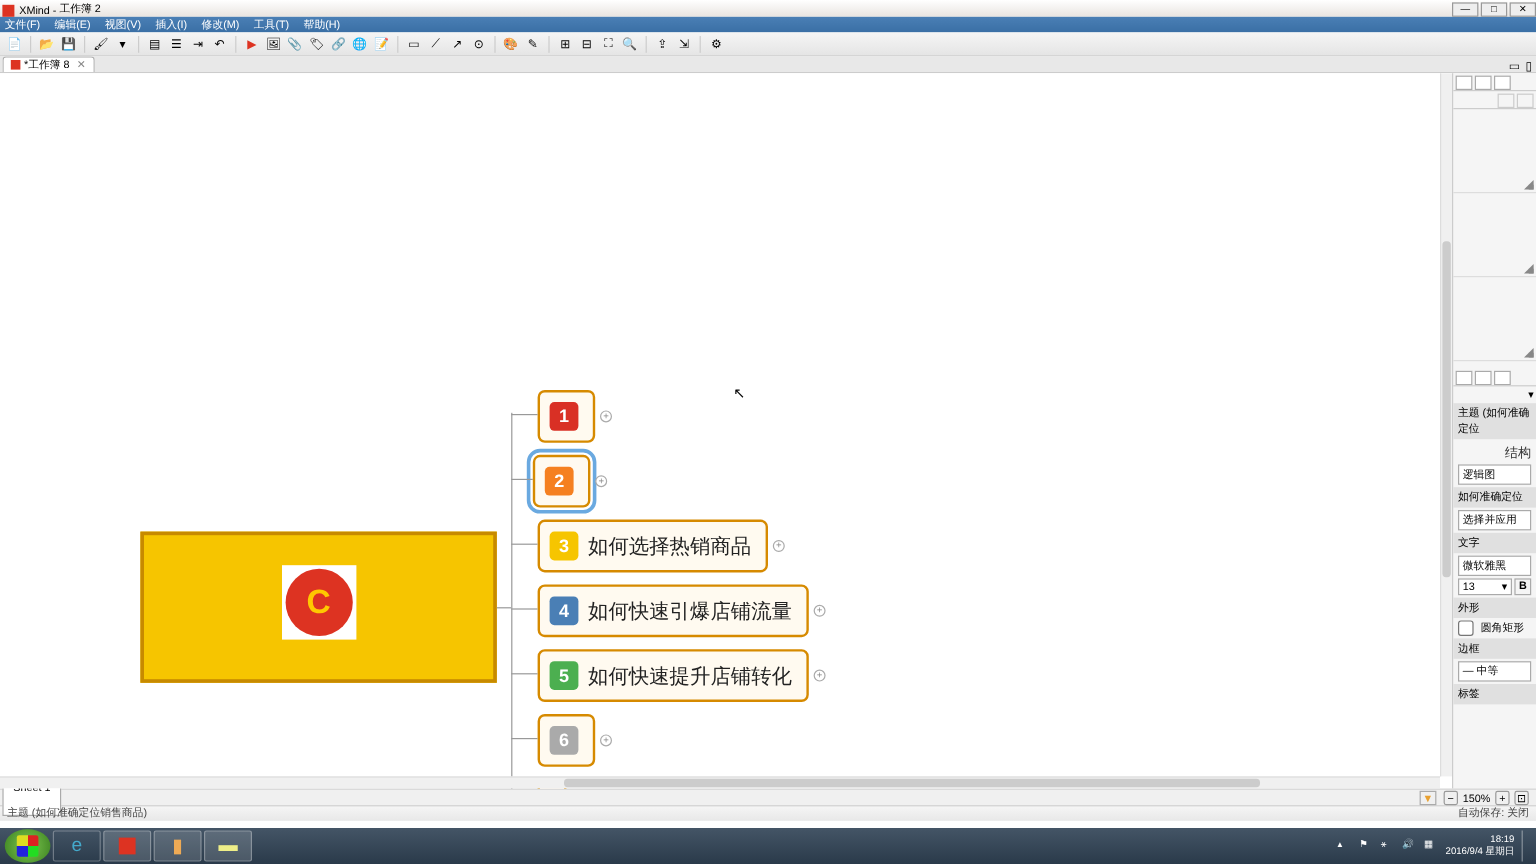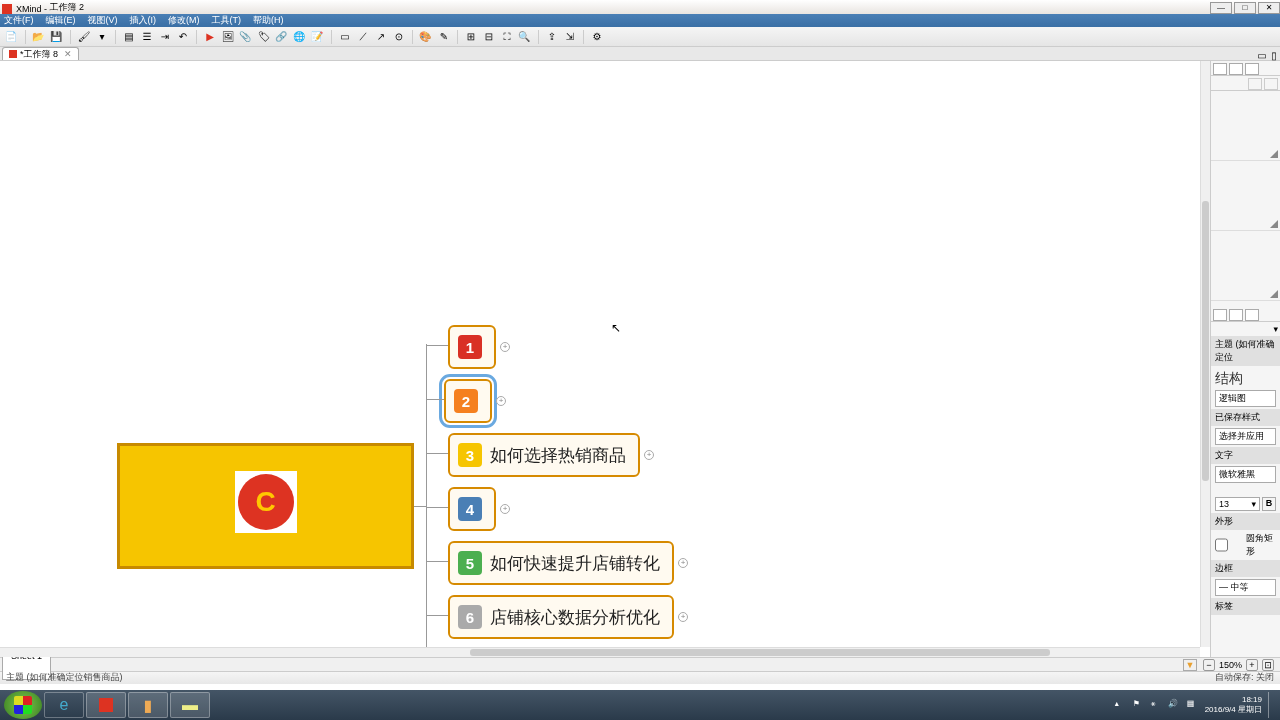--- a/index.html
+++ b/index.html
@@ -38,21 +38,21 @@
 .hscroll .thumb { position: absolute; top: 1px; bottom: 1px; left: 470px; width: 580px; background: #ccc; border-radius: 3px; }
 
 
 .rightpanel { width: 70px; background: #f5f5f5; border-left: 1px solid #ccc; font-size: 9px; overflow: hidden; }
 .rightpanel .tabs { height: 15px; display: flex; gap: 2px; padding: 2px; border-bottom: 1px solid #ccc; }
 .rightpanel .tabs div { width: 14px; height: 12px; border: 1px solid #aaa; background: #fff; cursor: pointer; }
 .rightpanel .icons { height: 15px; display: flex; gap: 2px; padding: 2px; border-bottom: 1px solid #ccc; justify-content: flex-end; }
 .rightpanel .icons div { width: 14px; height: 12px; border: 1px solid #ccc; }
 .rightpanel .section { padding: 2px 4px; }
 .rightpanel .header { background: #e0e0e0; padding: 2px 4px; font-size: 9px; }
-.rightpanel .label { font-size: 14px; color: #333; margin: 2px 0; }
+.rightpanel .label { font-size: 11px; color: #333; margin: 2px 0; text-align: right; }
 .rightpanel .dropdown { border: 1px solid #aaa; background: #fff; padding: 1px 3px; font-size: 9px; display: flex; justify-content: space-between; }
 .rightpanel .blank { height: 70px; border-bottom: 1px solid #ddd; position: relative; }
 .rightpanel .blank .corner { position: absolute; bottom: 2px; right: 2px; width: 0; height: 0; border: 4px solid transparent; border-bottom-color: #888; border-right-color: #888; }
 
 
 .sheetbar { height: 14px; background: #f0f0f0; border-top: 1px solid #ccc; display: flex; align-items: center; font-size: 9px; }
 .sheettab { background: #fff; border: 1px solid #aaa; padding: 0 8px; height: 31px; line-height: 12px; margin-left: 2px; }
 .sheetbar .spacer { flex: 1; }
 .zoomctrl { display: flex; align-items: center; gap: 4px; margin-right: 6px; font-size: 9px; }
 .zoomctrl .zbtn { width: 12px; height: 12px; border: 1px solid #999; border-radius: 2px; text-align: center; line-height: 10px; cursor: pointer; }
@@ -192,32 +192,32 @@
           </div>
           <div class="hconn" style="left: 426px; top: 338px; width: 18px;"></div>
           <div class="child-node" style="top: 372px; left: 448px;">
             <div class="num-badge n3">3</div>
             <div class="child-text">如何选择热销商品</div>
             <div class="expand-btn">+</div>
           </div>
           <div class="hconn" style="left: 426px; top: 392px; width: 22px;"></div>
           <div class="child-node" style="top: 426px; left: 448px;">
             <div class="num-badge n4">4</div>
+            <div class="child-text">如何快速引爆店铺流量</div>
             <div class="expand-btn">+</div>
           </div>
           <div class="hconn" style="left: 426px; top: 446px; width: 22px;"></div>
           <div class="child-node" style="top: 480px; left: 448px;">
             <div class="num-badge n5">5</div>
             <div class="child-text">如何快速提升店铺转化</div>
             <div class="expand-btn">+</div>
           </div>
           <div class="hconn" style="left: 426px; top: 500px; width: 22px;"></div>
           <div class="child-node" style="top: 534px; left: 448px;">
             <div class="num-badge n6">6</div>
-            <div class="child-text">店铺核心数据分析优化</div>
             <div class="expand-btn">+</div>
           </div>
           <div class="hconn" style="left: 426px; top: 554px; width: 22px;"></div>
           <div class="child-node" style="top: 587px; left: 448px;"></div>
         </div>
 
       <div class="cursor">↖</div>
     </div>
     <div class="vscroll">
         <div class="thumb"></div>
@@ -253,42 +253,42 @@
       <div></div>
     </div>
     <div style="text-align:right;padding:2px"><span>▾</span></div>
     <div class="header">主题 (如何准确定位</div>
     <div class="section">
       <div class="label">结构</div>
       <div class="dropdown">
           <span>逻辑图</span>
         </div>
     </div>
-    <div class="header">已保存样式</div>
+    <div class="header">如何准确定位</div>
     <div class="section">
       <div class="dropdown">
           <span>选择并应用</span>
         </div>
     </div>
     <div class="header">文字</div>
     <div class="section">
       <div class="dropdown">
           <span>微软雅黑</span>
         </div>
-      <div style="display:flex;gap:2px;margin-top:14px">
+      <div style="display:flex;gap:2px;margin-top:2px">
         <div class="dropdown" style="flex:1">
             <span>13</span>
             <span>▾</span>
           </div>
         <div style="width:14px;text-align:center;font-weight:bold;border:1px solid #aaa">B</div>
       </div>
     </div>
     <div class="header">外形</div>
     <div class="section">
-      <label style="display:flex;gap:18px;font-size:9px">
+      <label style="display:flex;gap:6px;font-size:9px">
         <input type="checkbox" style="">
         <span>圆角矩形</span>
       </label>
     </div>
     <div class="header">边框</div>
     <div class="section">
       <div class="dropdown">
           <span>— 中等</span>
         </div>
     </div>

